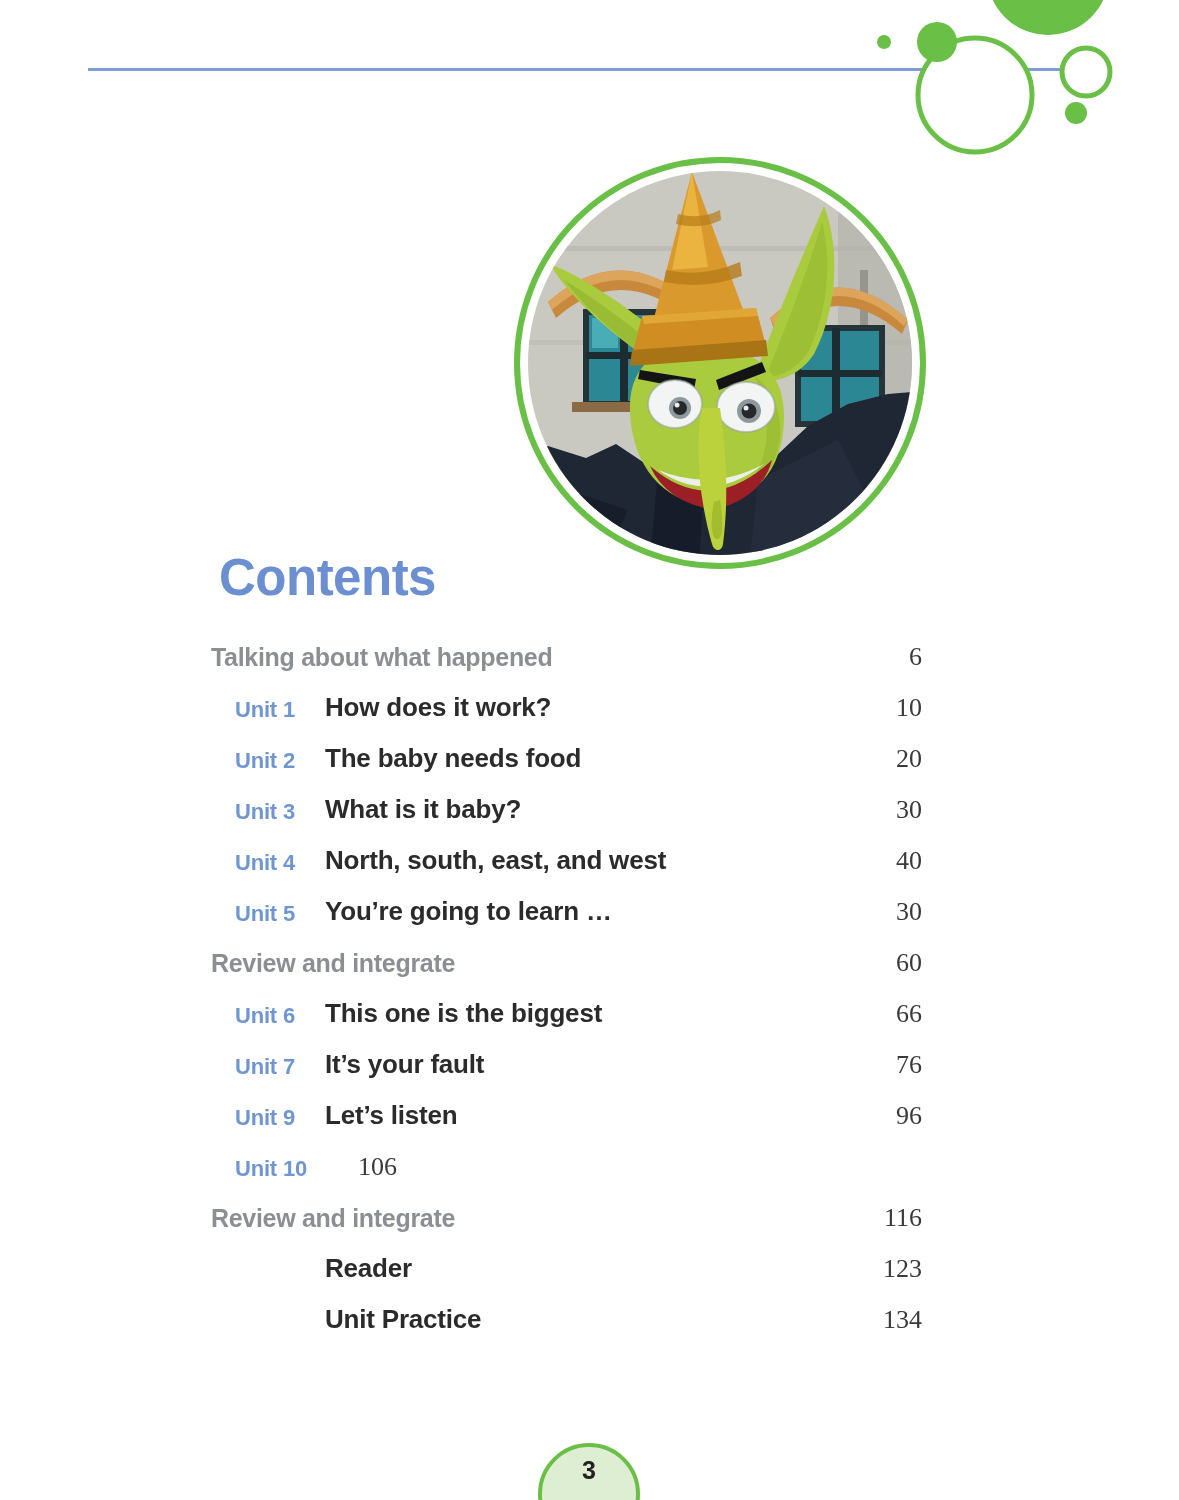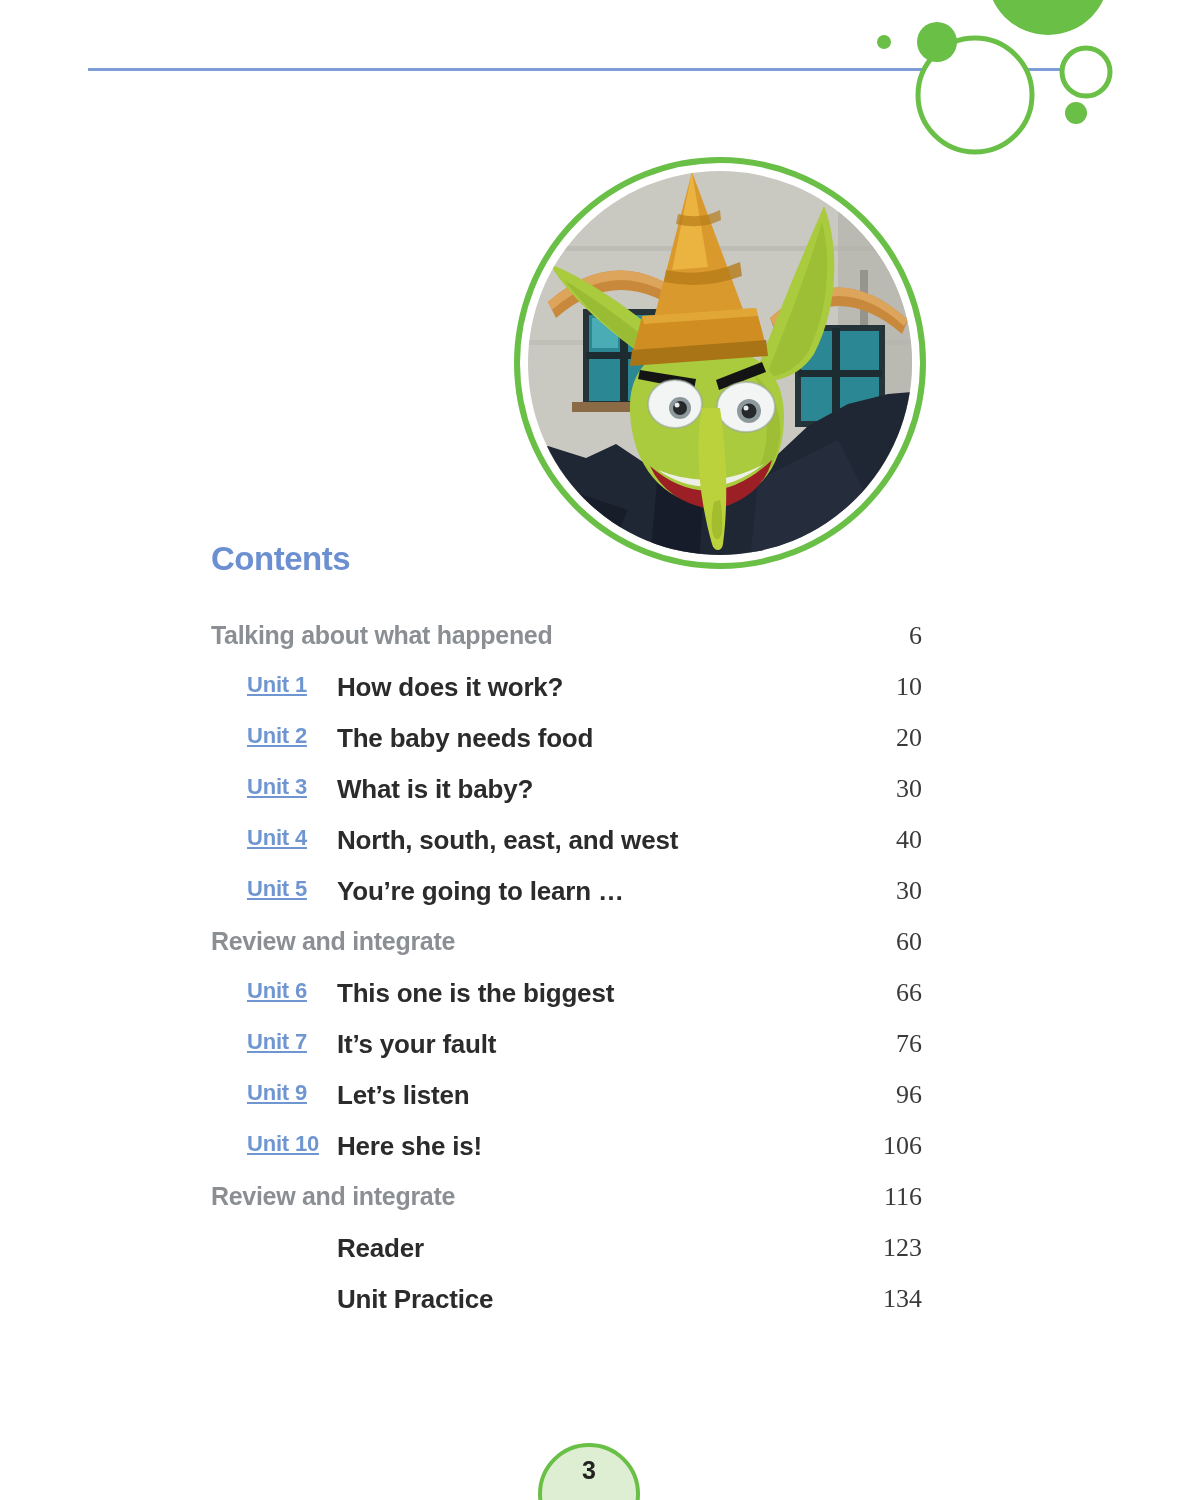--- a/index.html
+++ b/index.html
@@ -16,32 +16,32 @@
   body{
     width:1179px;height:1500px;
     background:#ffffff;
     position:relative;
     overflow:hidden;
     font-family:"Liberation Sans", sans-serif;
   }
   .deco-header{position:absolute;top:0;left:0;}
   .portrait-wrap{position:absolute;left:508px;top:150px;width:424px;height:424px;}
   .contents-title{
-    position:absolute;left:211px;top:540px;margin:0;
-    font-size:33px;font-weight:bold;letter-spacing:-0.5px;
+    position:absolute;left:211px;top:540px;margin:8px;
+    font-size:51px;font-weight:bold;letter-spacing:-0.5px;
     color:var(--title-blue);
   }
   .toc{
     position:absolute;left:211px;top:621px;width:711px;
   }
-  .toc-row{display:flex;align-items:flex-start;height:51px;}
+  .toc-row{display:flex;align-items:flex-end;height:51px;}
   .toc-label{
-    flex:none;width:90px;margin-left:36px;
+    flex:none;width:90px;margin-left:24px;
     font-size:22px;font-weight:bold;color:var(--unit-blue);
-    letter-spacing:-0.2px;white-space:nowrap;text-decoration:underline;
+    letter-spacing:-0.2px;white-space:nowrap;
   }
   .toc-title{
     flex:1;font-size:26px;font-weight:bold;color:var(--text-dark);
     letter-spacing:-0.2px;white-space:nowrap;
   }
   .toc-page{
     flex:none;width:72px;text-align:right;
     font-family:"Liberation Serif", serif;
     font-size:26px;font-weight:normal;color:var(--number-grey);
   }
@@ -205,21 +205,20 @@
 
 
   <div class="toc-row row-unit">
     <span class="toc-label">Unit 9</span>
     <span class="toc-title">Let’s listen</span>
     <span class="toc-page">96</span>
   </div>
 
   <div class="toc-row row-unit">
     <span class="toc-label">Unit 10</span>
-    <span class="toc-title">Here she is!</span>
     <span class="toc-page">106</span>
   </div>
 
   <div class="toc-row row-section">
 
     <span class="toc-title">Review and integrate</span>
     <span class="toc-page">116</span>
   </div>
 
   <div class="toc-row row-plain">

